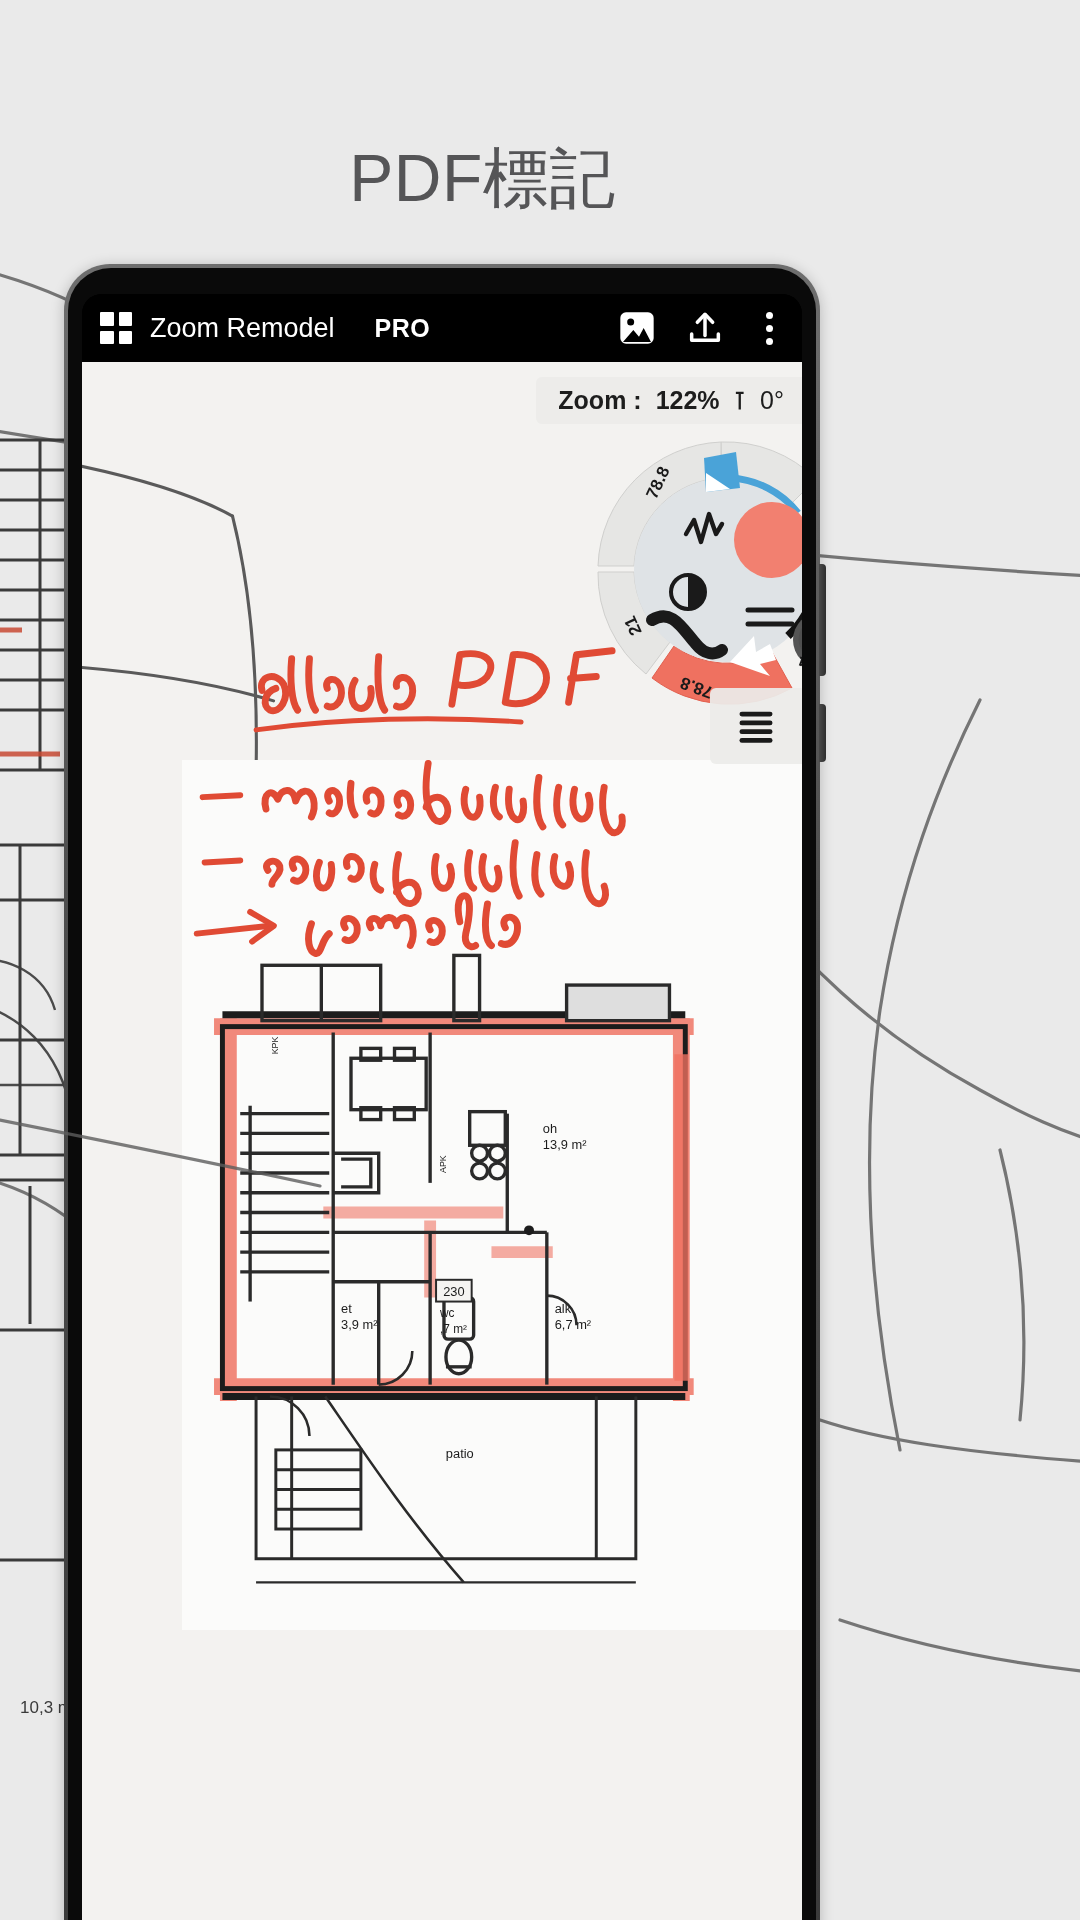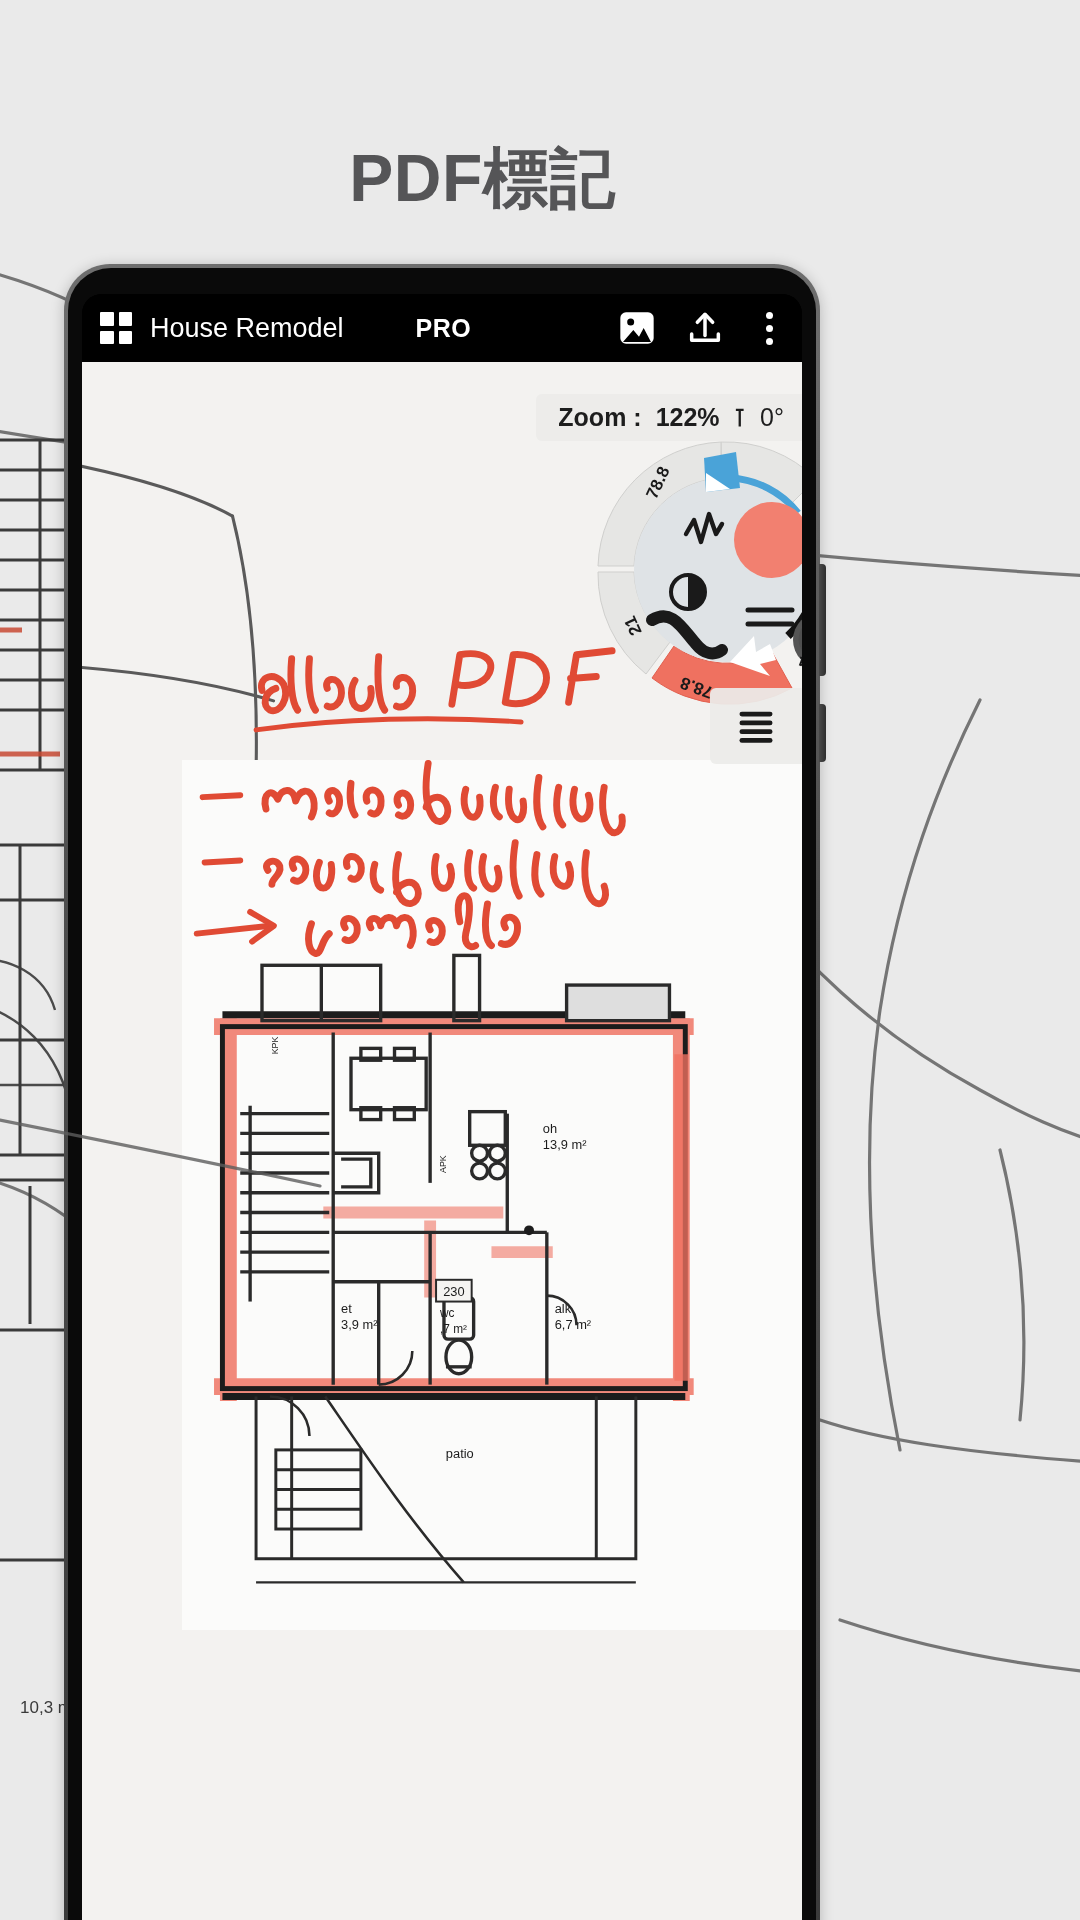--- a/index.html
+++ b/index.html
@@ -12,21 +12,21 @@
   #stage { position: relative; width: 1080px; height: 1920px; background: #eaeaea; }
 
   
   .bg-blueprint { position: absolute; inset: 0; z-index: 1; }
   .bg-blueprint svg { width: 100%; height: 100%; display: block; }
 
   
   .page-title {
     position: absolute; top: 134px; left: 0; width: 965px;
     text-align: center;
-    font-size: 66px; font-weight: 700; color: #555557;
+    font-size: 66px; font-weight: 400; color: #555557;
     letter-spacing: 0.5px;
     z-index: 6;
   }
 
   
   .phone {
     position: absolute; left: 64px; top: 264px;
     width: 756px; height: 1700px;
     border-radius: 46px 46px 0 0;
     background: linear-gradient(180deg,#6e6e6e 0%, #4c4c4c 40%, #3a3a3a 100%);
@@ -62,40 +62,40 @@
   .appbar {
     height: 68px; background: #000; color: #fff;
     display: flex; align-items: center; gap: 0;
     padding: 0 18px;
     position: relative; z-index: 4;
   }
   .grid-icon { width: 32px; height: 32px; display: grid;
     grid-template-columns: 1fr 1fr; grid-template-rows: 1fr 1fr; gap: 5px; flex: 0 0 auto; }
   .grid-icon i { background: #fff; display: block; border-radius: 1px; }
   .app-title { font-size: 27px; color: #fff; margin-left: 18px; white-space: nowrap; font-weight: 400; }
-  .pro-badge { font-size: 25px; font-weight: 700; color: #fff; margin-left: 72px; letter-spacing: 0.5px; }
+  .pro-badge { font-size: 25px; font-weight: 700; color: #fff; margin-left: 40px; letter-spacing: 0.5px; }
   .appbar-spacer { flex: 1 1 auto; }
   .bar-icon { width: 46px; height: 46px; margin-left: 22px; flex: 0 0 auto;
     display: flex; align-items: center; justify-content: center; }
   .bar-icon svg { width: 40px; height: 40px; }
   .kebab { width: 30px; height: 46px; margin-left: 26px; display: flex; flex-direction: column;
     align-items: center; justify-content: center; gap: 6px; flex: 0 0 auto; }
   .kebab i { width: 7px; height: 7px; border-radius: 50%; background: #fff; display: block; }
 
   
   .doc {
     position: absolute; left: 0; right: 0; top: 68px; bottom: 0;
     background: #f2f1ef;
     overflow: hidden;
   }
   .doc-svg { position: absolute; inset: 0; width: 100%; height: 100%; }
 
   
   .zoom-chip {
-    position: absolute; top: 32px; right: 0px;
+    position: absolute; top: 15px; right: 0px;
     background: rgba(236,236,234,0.93);
     padding: 9px 18px 9px 22px;
     border-radius: 6px 0 0 6px;
     display: flex; align-items: center; gap: 14px;
     font-size: 25px; color: #1d1d1d;
     z-index: 9;
   }
   .zoom-chip .zl { font-weight: 700; }
   .zoom-chip .zv { font-weight: 700; }
   .zoom-chip .ang-icon { font-size: 24px; font-weight: 700; }
@@ -179,21 +179,21 @@
     <div class="phone-inner">
       <div class="screen">
 
         <div class="appbar">
           <div class="grid-icon">
             <i></i>
               <i></i>
               <i></i>
               <i></i>
           </div>
-          <div class="app-title">House Remodel</div>
+          <div class="app-title">Zoom Remodel</div>
           <div class="pro-badge">PRO</div>
           <div class="appbar-spacer"></div>
 
           <div class="bar-icon">
             <svg viewBox="0 0 24 24">
               <rect x="2" y="2.6" width="20" height="18.8" rx="3.4" fill="#fff"></rect>
               <circle cx="8.2" cy="8.4" r="2.1" fill="#000"></circle>
               <path d="M3.6 20.4 L9.8 13.2 L13.2 17.2 L16 12 L20.4 20.4 Z" fill="#000"></path>
             </svg>
           </div>

